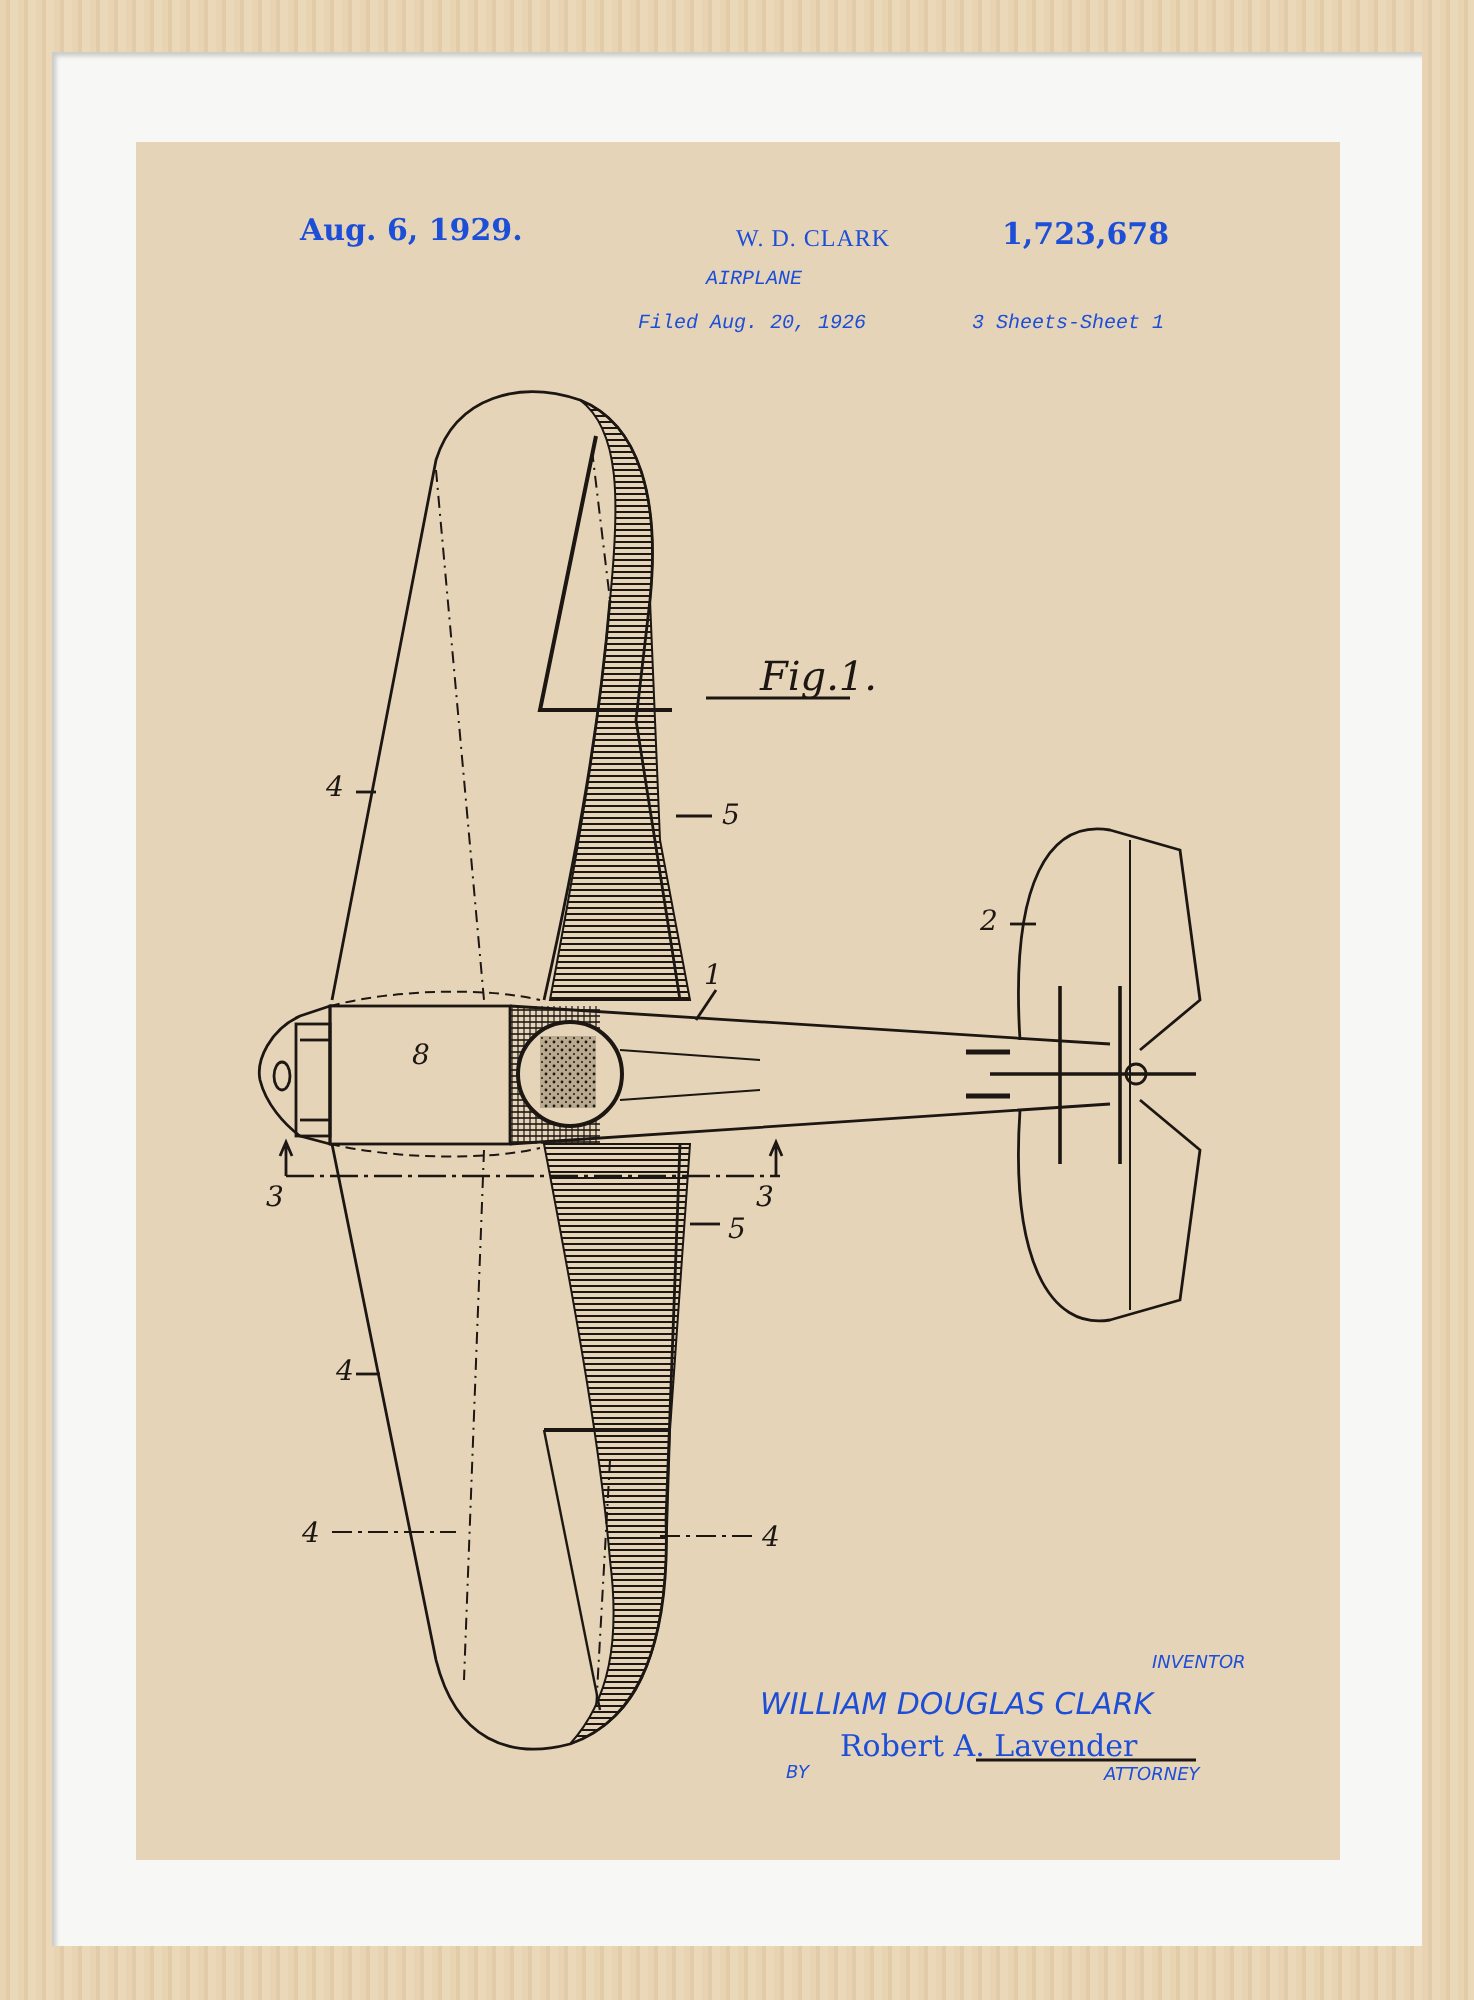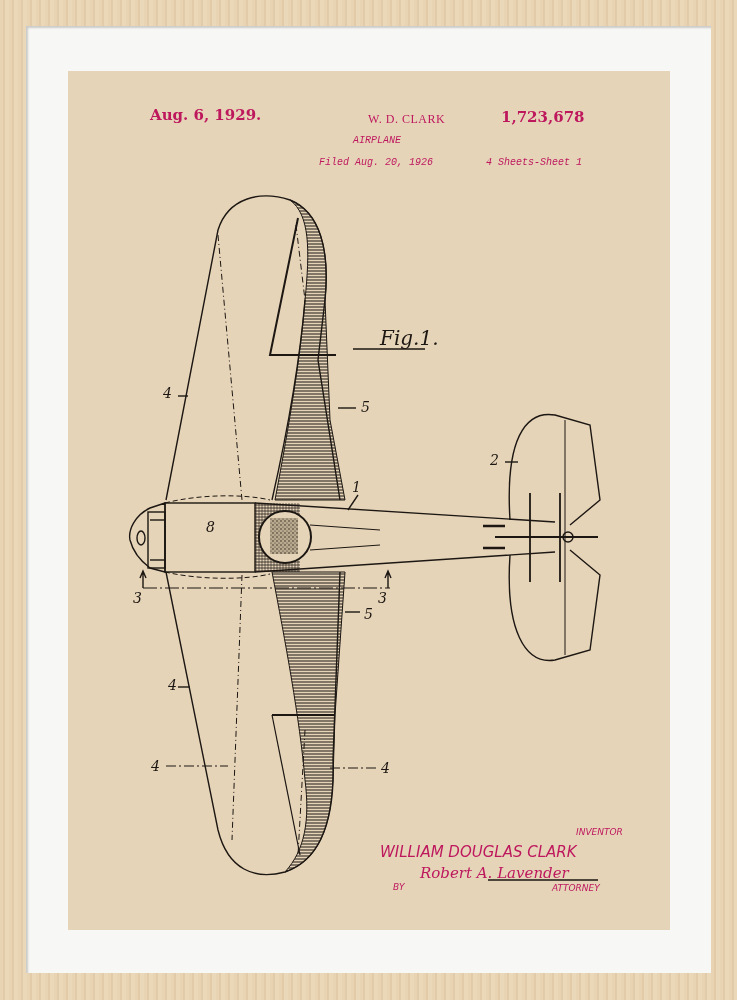--- a/index.html
+++ b/index.html
@@ -2,40 +2,40 @@
 <html><head>
 <meta charset="utf-8">
 <style>
   html, body { margin:0; padding:0; }
   body { width:737px; height:1000px; position:relative; overflow:hidden; background:#e4cfae; }
   .frame { position:absolute; left:0; top:0; width:737px; height:1000px;
     background: repeating-linear-gradient(90deg,#e8d3b2 0 3px,#e2cba8 3px 5px,#ebd8b8 5px 9px); }
   .mat { position:absolute; left:26px; top:26px; width:685px; height:947px; background:#f7f7f5;
     box-shadow: inset 2px 2px 2px rgba(0,0,0,0.18); }
   .paper { position:absolute; left:68px; top:71px; width:602px; height:859px; background:#e6d4b9; }
-  .txt { position:absolute; color:#be185d; white-space:nowrap; }
+  .txt { position:absolute; color:#1d4ed8; white-space:nowrap; }
   .serif-b { font-family:"DejaVu Serif", serif; font-weight:bold; font-size:15px; }
   .sans-sm { font-family:Liberation Serif, serif; font-size:12px; letter-spacing:0.5px;margin-left:32px; }
   .mono { font-family:"Liberation Mono", monospace; font-size:10px;font-style:italic; }
   .caps-it { font-family:"DejaVu Sans", sans-serif; font-style:italic; }
   svg.drawing { position:absolute; left:0; top:0; }
 </style>
 </head>
 <body>
 
 <div class="frame"></div>
 <div class="mat"></div>
 <div class="paper"></div>
 
 <div class="txt serif-b" style="left:150px;top:106px;">Aug. 6, 1929.</div>
 <div class="txt sans-sm" style="left:336px;top:112px;">W. D. CLARK</div>
 <div class="txt serif-b" style="left:501px;top:108px;">1,723,678</div>
 <div class="txt mono" style="left:353px;top:135px;">AIRPLANE</div>
 <div class="txt mono" style="left:319px;top:157px;">Filed Aug. 20, 1926</div>
-<div class="txt mono" style="left:486px;top:157px;">4 Sheets-Sheet  1</div>
+<div class="txt mono" style="left:486px;top:157px;">3 Sheets-Sheet  1</div>
 
 <svg class="drawing" width="737" height="1000" viewBox="0 0 737 1000">
   <defs>
     <pattern id="hatch" width="6" height="3" patternUnits="userSpaceOnUse">
       <line x1="0" y1="1" x2="6" y2="1" stroke="#1c1712" stroke-width="1"></line>
     </pattern>
     <pattern id="cross" width="3" height="3" patternUnits="userSpaceOnUse">
       <line x1="0" y1="1" x2="3" y2="1" stroke="#1c1712" stroke-width="0.8"></line>
       <line x1="1" y1="0" x2="1" y2="3" stroke="#1c1712" stroke-width="0.6"></line>
     </pattern>
@@ -119,14 +119,14 @@
     <text x="381" y="773">4</text>
     <text x="361" y="412">5</text>
     <text x="364" y="619">5</text>
   </g>
   <text x="380" y="345" font-family="DejaVu Serif, serif" font-style="italic" font-size="20" fill="#1c1712">Fig.1.</text>
 </svg>
 
 <div class="txt caps-it" style="left:548px;top:827px;font-size:9px;margin-left:28px;">INVENTOR</div>
 <div class="txt caps-it" style="left:380px;top:843px;font-size:15px;">WILLIAM DOUGLAS CLARK</div>
 <div class="txt caps-it" style="left:393px;top:882px;font-size:9px;">BY</div>
-<div class="txt" style="left:420px;top:864px;font-family:'DejaVu Serif',serif;font-style:italic;font-size:15px;">Robert A. Lavender</div>
+<div class="txt" style="left:420px;top:864px;font-family:'DejaVu Serif',serif;font-size:15px;">Robert A. Lavender</div>
 <div class="txt caps-it" style="left:552px;top:883px;font-size:9px;text-align:right;">ATTORNEY</div>
 
 </body></html>

